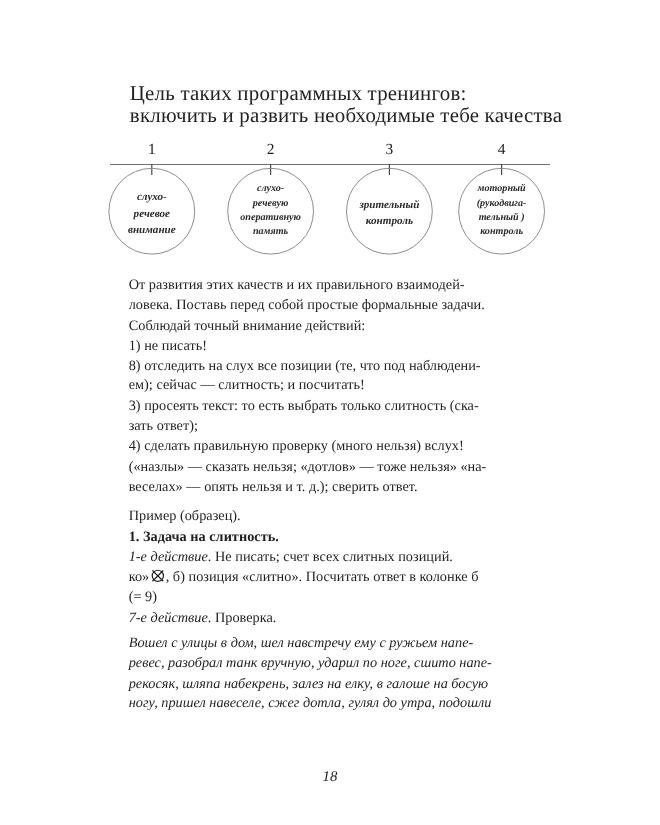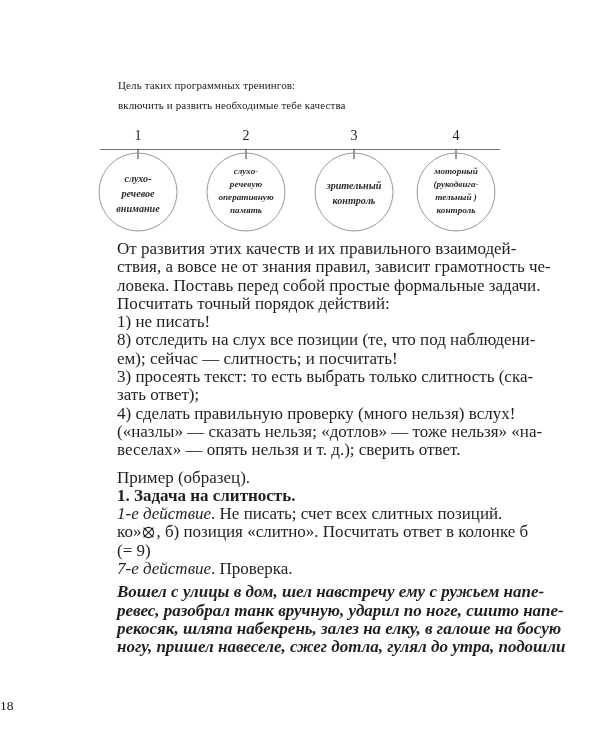--- a/index.html
+++ b/index.html
@@ -20,21 +20,21 @@
     height: 750px;
     background: #ffffff;
   }
 
   
   .heading {
     position: absolute;
     left: 118px;
     top: 76px;
     width: 380px;
-    font-size: 11px;
+    font-size: 19px;
     line-height: 19.5px;
     color: #232323;
     letter-spacing: 0.01em;
   }
   .heading-line { display: block; white-space: nowrap; }
 
   
   .diagram {
     position: absolute;
     left: 0;
@@ -67,43 +67,43 @@
   }
   .tick {
     stroke: #4a4a4a;
     stroke-width: 1.1;
   }
 
   
   .body {
     position: absolute;
     left: 100px;
-    top: 240px;
+    top: 250px;
     width: 400px;
-    font-size: 17px;
+    font-size: 13px;
     line-height: 18.3px;
     color: #1f1f1f;
   }
   .p {
     margin: 0;
     text-align: justify;
     text-justify: inter-word;
   }
   .p.indent { text-indent: 17px; }
   .p .ln { display: block; white-space: nowrap; }
   .p .ln.just {
     display: flex;
     justify-content: space-between;
     white-space: nowrap;
   }
   .gap { height: 9px; }
   .gap.sm { height: 5px; }
   b.bd { font-weight: bold; }
   i.it { }
-  .ital-block { font-style: italic; font-weight: bold; }
+  .ital-block { font-style: italic; }
   .ital-block .ln { display: block; white-space: nowrap; }
   .ital-block .ln.just {
     display: flex;
     justify-content: space-between;
     white-space: nowrap;
   }
 
   
   .xcircle {
     display: inline-block;
@@ -114,23 +114,24 @@
     margin: 0 1px;
   }
   .xcircle svg { display: block; }
 
   
   .folio {
     position: absolute;
     left: 0;
     top: 698px;
     width: 600px;
-    text-align: left;
+    text-align: center;
     font-size: 13.5px;
     color: #1c1c1c;
+    font-style: italic;
   }
 </style>
 </head>
 <body>
 
 <div class="page">
 
   <div class="heading">
     <span class="heading-line">Цель таких программных тренингов:</span>
     <span class="heading-line">включить и развить необходимые тебе качества</span>
@@ -182,26 +183,23 @@
     </svg>
   </div>
 
   <div class="body">
 
     <p class="p indent">
       <span class="ln just">
           <span>От развития этих качеств и их правильного взаимодей-</span>
         </span>
       <span class="ln just">
-          <span>ствия, а вовсе не от знания правил, зависит грамотность че-</span>
-        </span>
-      <span class="ln just">
           <span>ловека. Поставь перед собой простые формальные задачи.</span>
         </span>
-      <span class="ln">Посчитать точный порядок действий:</span>
+      <span class="ln">Соблюдай точный внимание действий:</span>
     </p>
 
     <p class="p indent">
       <span class="ln">1) не писать!</span>
     </p>
 
     <p class="p indent">
       <span class="ln just">
           <span>8) отследить на слух все позиции (те, что под наблюдени-</span>
         </span>

